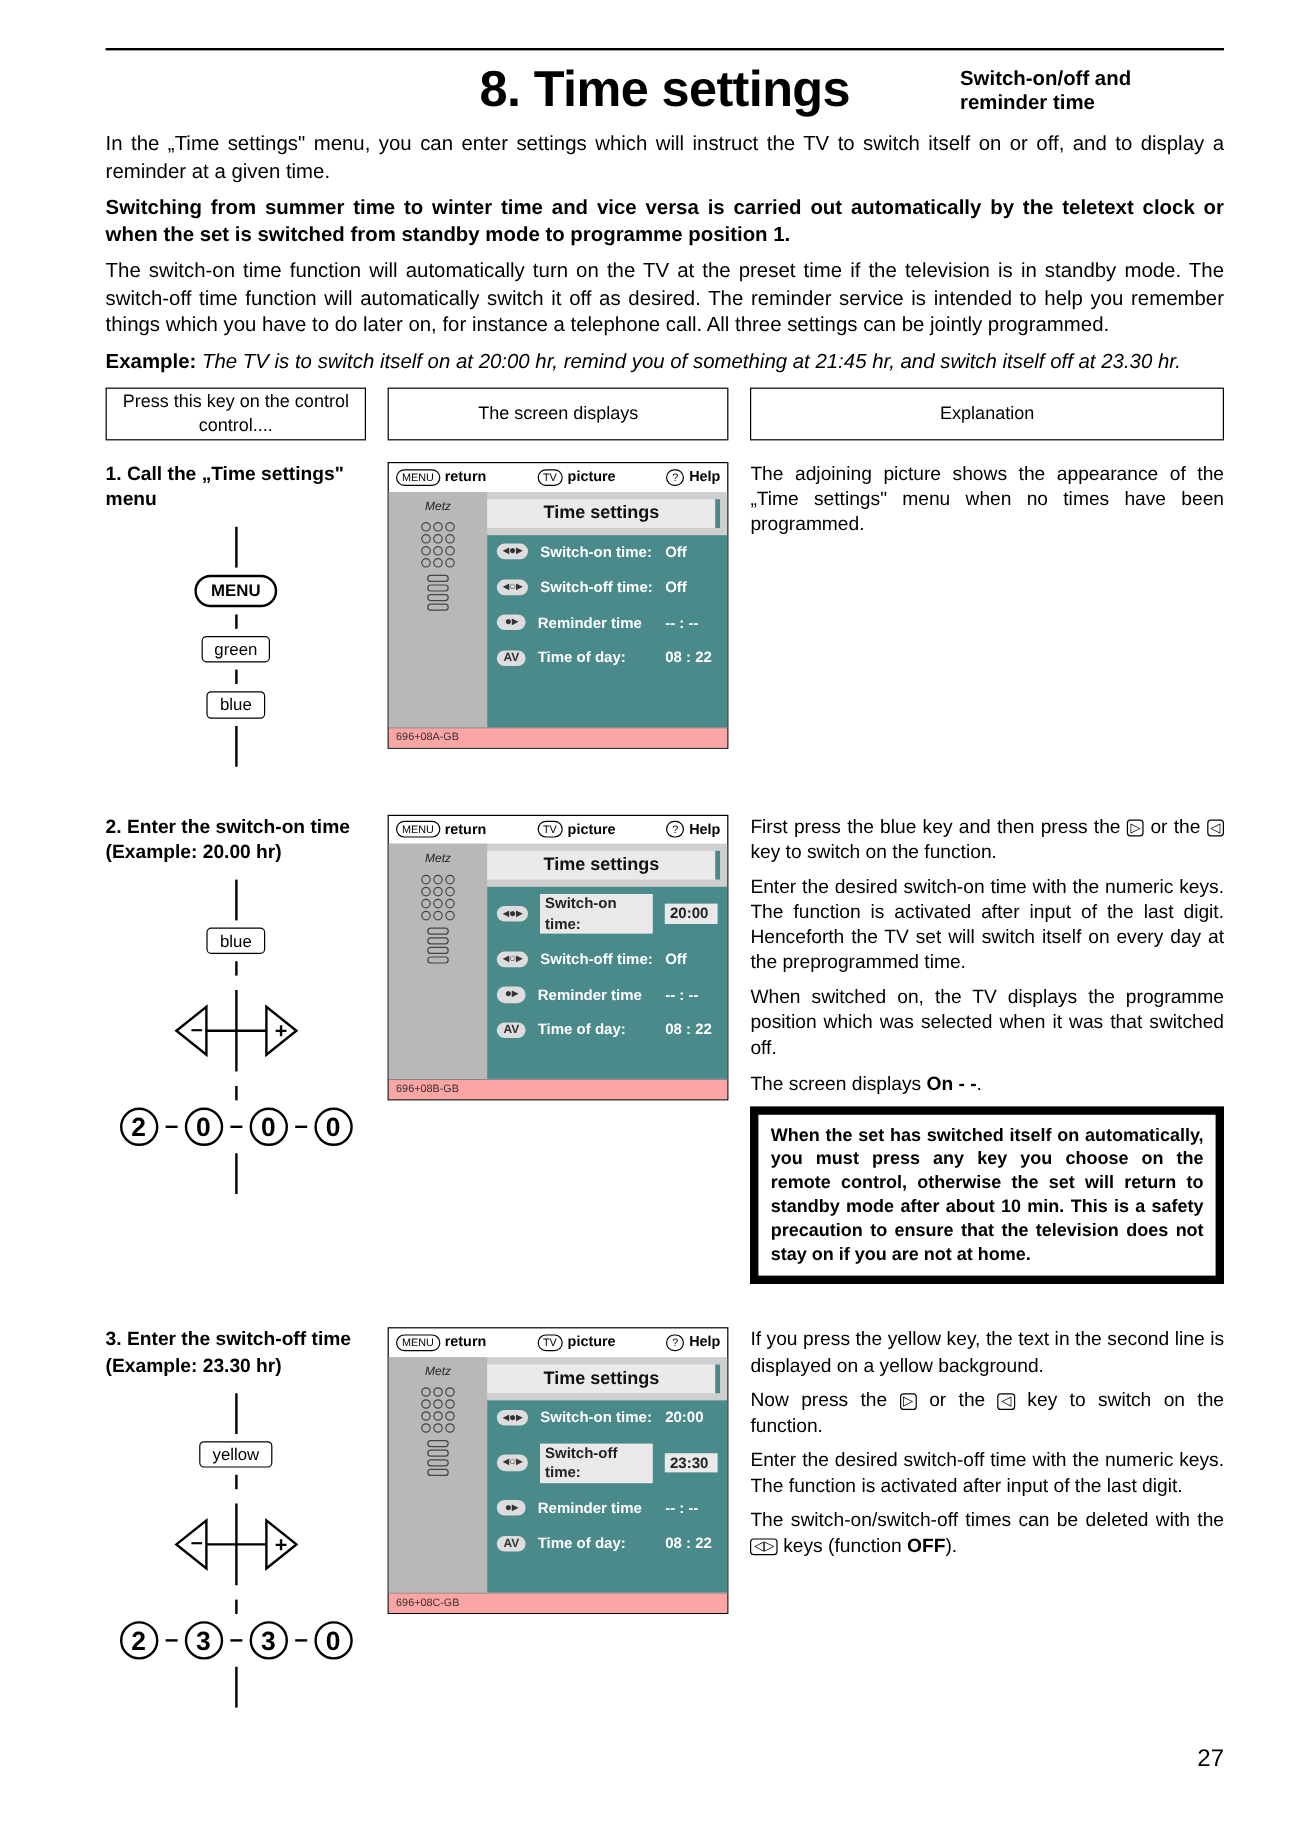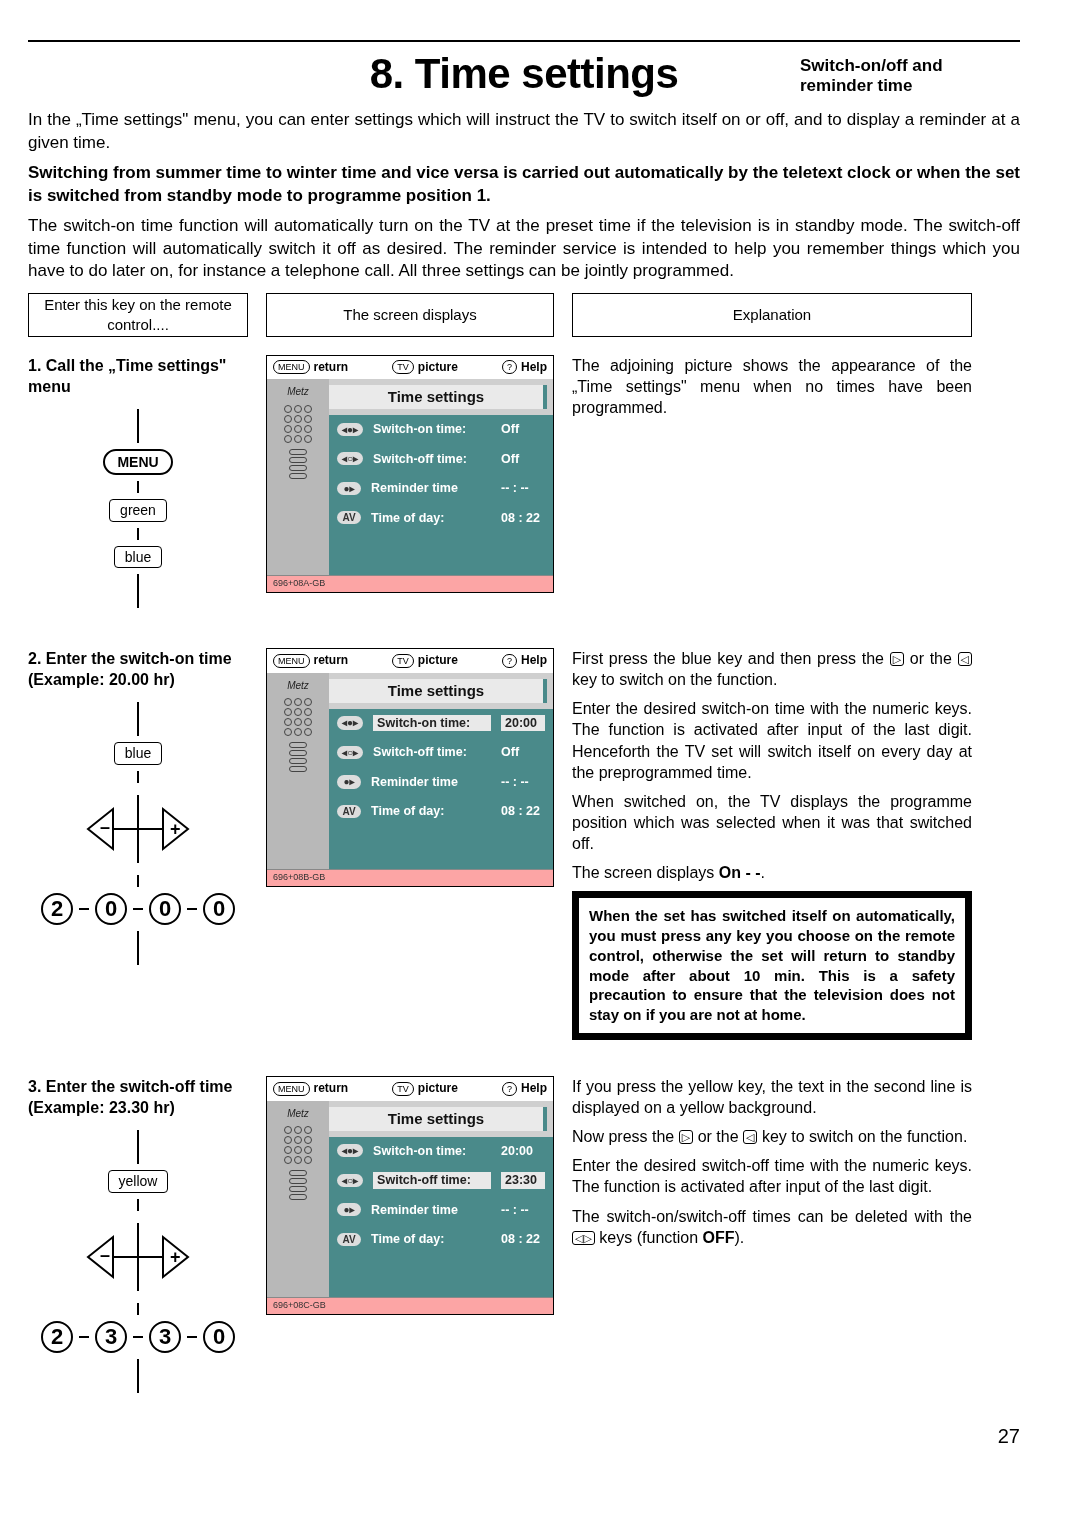--- a/index.html
+++ b/index.html
@@ -1,19 +1,19 @@
 <!DOCTYPE html>
 <html><head>
 <meta charset="utf-8">
 <style>
   :root { --teal:#4a8a8a; --teal-dark:#2e6666; --ink:#000; --page-w:1080px; }
   * { box-sizing:border-box; }
   html,body { margin:0; padding:0; background:#fff; }
   body { width:var(--page-w); font-family:Helvetica, Arial, sans-serif; color:var(--ink); font-size:17px; line-height:1.32; }
-  .page { padding:40px 60px 30px 28px; position:relative; }
+  .page { padding:40px 60px 30px 88px; position:relative; }
   .hr-top { border-top:2px solid #000; margin-bottom:4px; width:100%; }
   .title-row { display:flex; align-items:flex-end; justify-content:center; position:relative; margin:4px 0 8px; }
   .title { font-size:42px; font-weight:800; font-family:"Helvetica Neue", Helvetica, Arial; letter-spacing:-0.5px; text-align:center; flex:1 0 auto; }
   .subtitle { position:absolute; right:0; bottom:6px; font-weight:700; font-size:17px; text-align:left; line-height:1.15; width:220px; }
   .intro p { margin:6px 0 8px 0; text-align:justify; font-family:"Helvetica Neue", Helvetica, Arial; font-stretch:condensed; }
   .intro .italic { font-weight:700; }
   .table-head { display:flex; gap:18px; margin-top:10px; margin-bottom:10px; }
   .th-box { border:1px solid #000; height:44px; display:flex; align-items:center; justify-content:center; font-size:15px; text-align:center; font-stretch:condensed; }
   .th-remote { width:220px; }
   .th-screen { width:288px; }
@@ -36,21 +36,21 @@
   .dpad svg { width:100%; height:100%; }
   .digits { display:flex; gap:6px; align-items:center; }
   .digit { border:2px solid #000; border-radius:50%; width:32px; height:32px; display:flex; align-items:center; justify-content:center; font-weight:700; font-size:22px; }
   .dash  { width:10px; height:2px; background:#000; }
 
   
   .scr-topbar { display:flex; justify-content:space-between; padding:4px 6px; font-size:12px; }
   .scr-btn { display:flex; align-items:center; gap:4px; }
   .pill { border:1px solid #000; border-radius:10px; font-size:9px; padding:0 4px; line-height:12px; }
   .scr-body { display:flex; background:#cfcfcf; height:196px; }
-  .scr-aside { width:62px; background:#b8b8b8; display:flex; flex-direction:column; align-items:center; padding:6px 2px; gap:4px; }
+  .scr-aside { width:82px; background:#b8b8b8; display:flex; flex-direction:column; align-items:center; padding:6px 2px; gap:4px; }
   .remote-icon { font-size:10px; color:#222; font-style:italic; }
   .remote-icon-grid { display:grid; grid-template-columns:repeat(3,8px); grid-auto-rows:8px; gap:2px; margin-top:2px; }
   .remote-icon-grid span { border:1px solid #444; border-radius:50%; }
   .remote-icon-btns { display:flex; flex-direction:column; gap:2px; margin-top:2px; }
   .remote-icon-btns span { width:18px; height:6px; border:1px solid #444; border-radius:3px; }
   .scr-main { flex:1; display:flex; flex-direction:column; }
   .scr-title { background:#eaeaea; color:#111; font-weight:700; text-align:center; font-size:15px; padding:2px 0; margin:6px 6px 6px 0; border-right:4px solid var(--teal); }
   .scr-rows { background:var(--teal); flex:1; padding:6px 8px; display:flex; flex-direction:column; gap:13px; }
   .scr-row { display:flex; align-items:center; gap:10px; color:#fff; font-size:12.5px; font-weight:700; }
   .scr-row .ic { background:#ddd; border-radius:8px; padding:0 5px; font-size:10px; color:#333; min-width:24px; text-align:center; }
@@ -73,24 +73,28 @@
   <div class="title-row">
     <div class="title">8. Time settings</div>
     <div class="subtitle"><span>Switch-on/off and
 reminder time</span></div>
   </div>
 
   <div class="intro">
     <p>In the „Time settings" menu, you can enter settings which will instruct the TV to switch itself on or off, and to display a reminder at a given time.</p>
     <p class="italic">Switching from summer time to winter time and vice versa is carried out automatically by the teletext clock or when the set is switched from standby mode to programme position 1.</p>
     <p>The switch-on time function will automatically turn on the TV at the preset time if the television is in standby mode. The switch-off time function will automatically switch it off as desired. The reminder service is intended to help you remember things which you have to do later on, for instance a telephone call. All three settings can be jointly programmed.</p>
+    <p>
+      <b class="italic">Example:</b>
+      <i> The TV is to switch itself on at 20:00 hr, remind you of something at 21:45 hr, and switch itself off at 23.30 hr.</i>
+    </p>
   </div>
 
   <div class="table-head">
-    <div class="th-box th-remote">Enter this key on the remote control....</div>
+    <div class="th-box th-remote">Press this key on the control control....</div>
     <div class="th-box th-screen">The screen displays</div>
     <div class="th-box th-expl">Explanation</div>
   </div>
 
   <div class="row">
     <div class="col-remote">
       <div class="step-title">1. Call the „Time settings" menu</div>
       <div class="remote-stack">
         <div class="vline"></div>
         <div class="key-oval">MENU</div>

